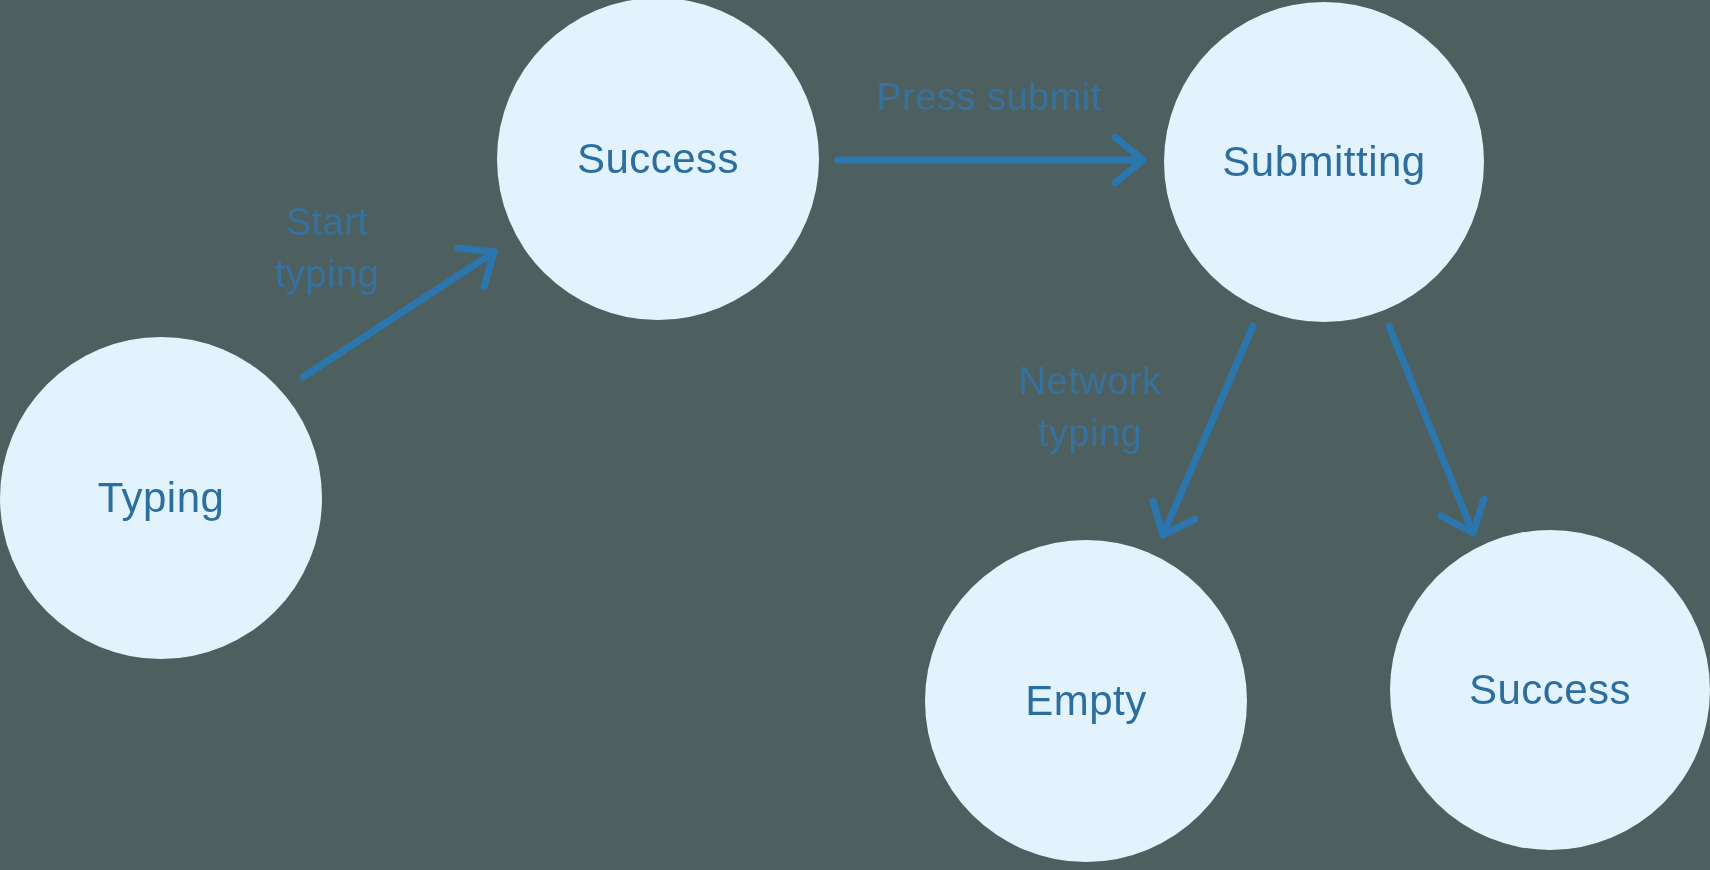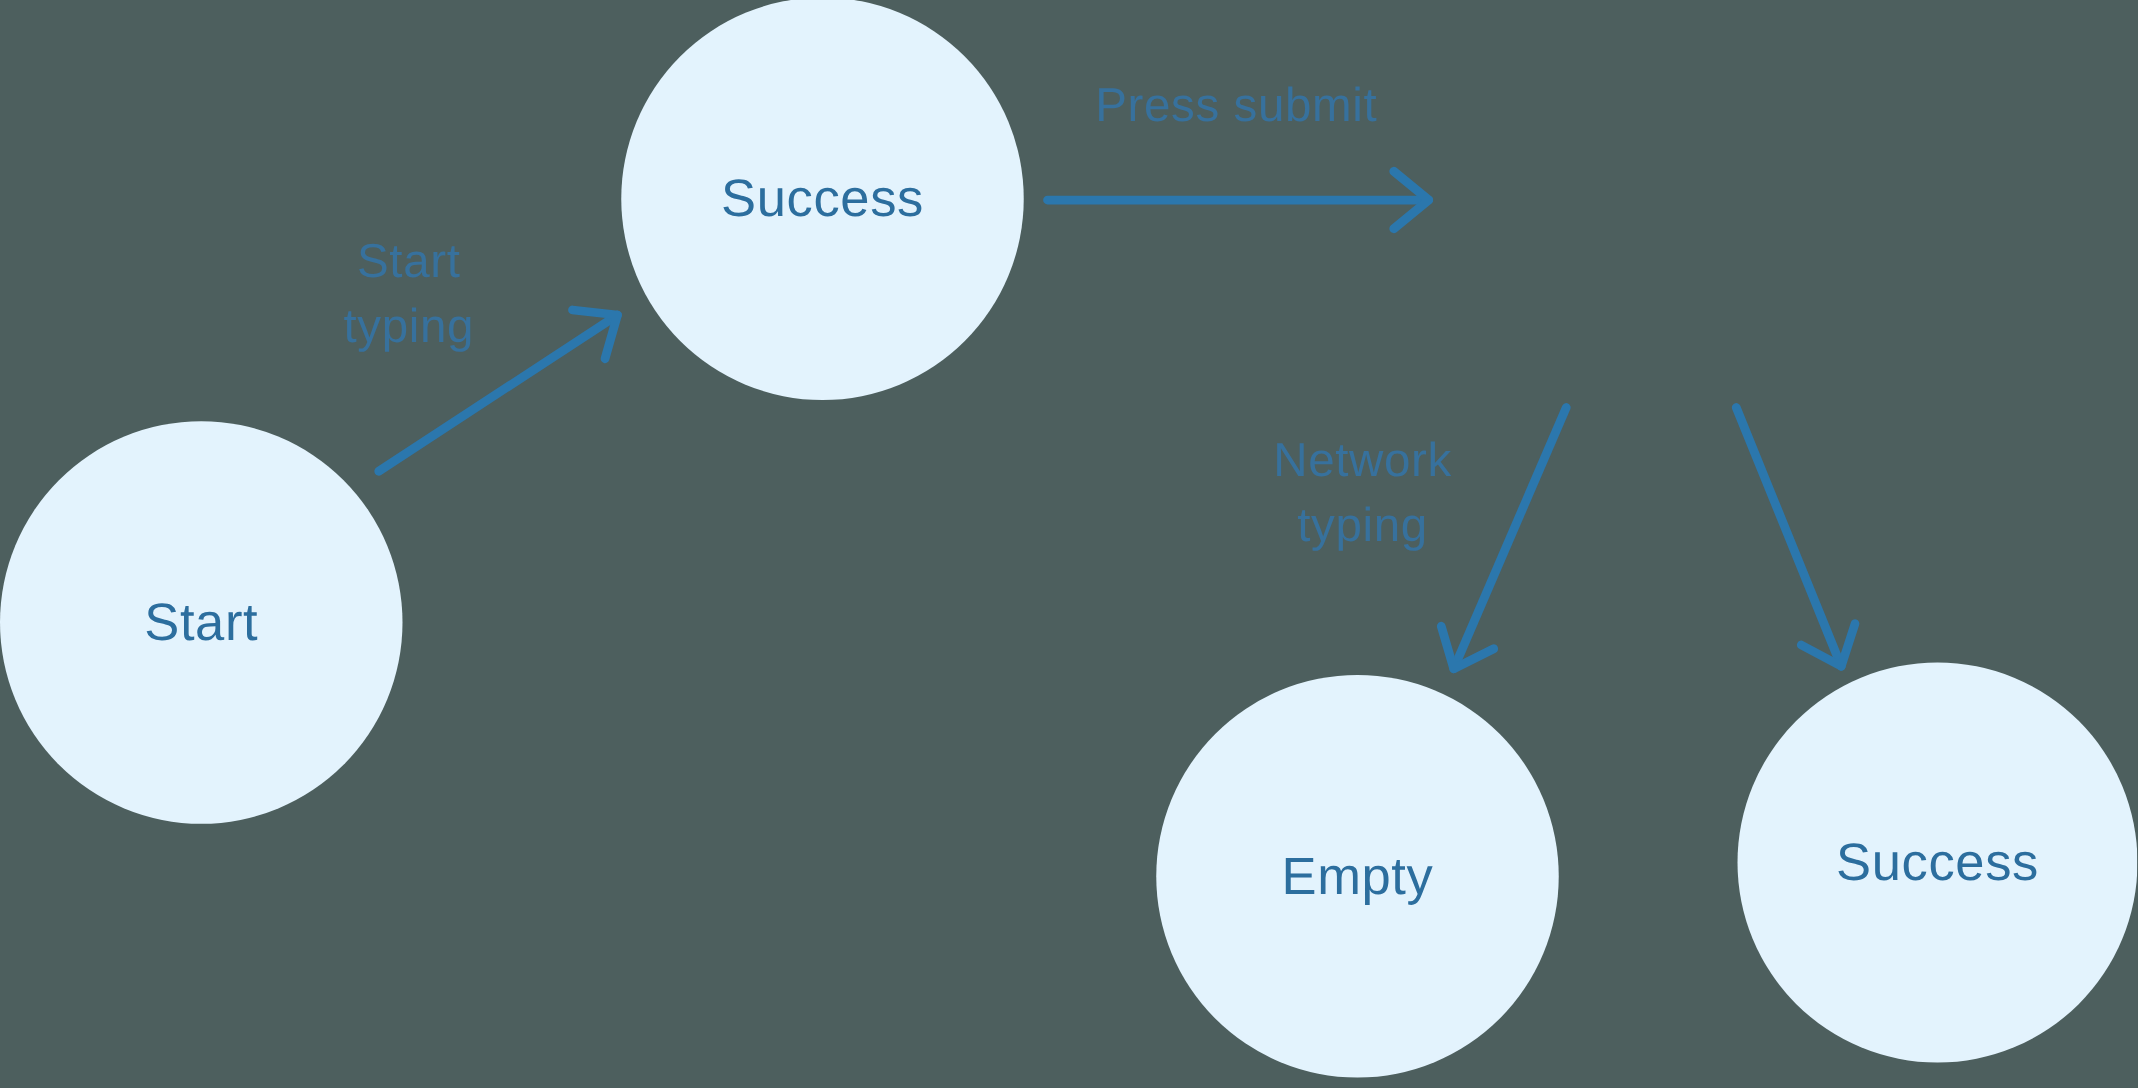--- a/index.html
+++ b/index.html
@@ -48,20 +48,21 @@
   }
   .edge-label {
     position: absolute;
     transform: translate(-50%, -50%);
     color: var(--edge-label);
     font-size: 38px;
     font-weight: 500;
     letter-spacing: 0.5px;
     line-height: 1.37;
     text-align: center;
+    margin-top: 12px;
   }
   .edge-label.nowrap { white-space: nowrap; }
 </style>
 </head>
 <body>
 
 <div class="canvas">
 
   <svg class="arrow-layer" viewBox="0 0 1710 870">
     <g>
@@ -76,27 +77,30 @@
       <line class="arrow-stroke" x1="1253" y1="326" x2="1163" y2="535"></line>
       <polyline class="arrow-stroke" points="1195,519 1163,535 1153,501"></polyline>
     </g>
     <g>
       <line class="arrow-stroke" x1="1389" y1="326" x2="1473" y2="533"></line>
       <polyline class="arrow-stroke" points="1484,499 1473,533 1441,516"></polyline>
     </g>
   </svg>
 
   <div class="node" style="left:0px; top:337px; width:322px; height:322px;">
-    <span class="node-label">Start</span>
+    <span class="node-label">Typing</span>
   </div>
 
   <div class="node" style="left:497px; top:-2px; width:322px; height:322px;">
     <span class="node-label">Success</span>
   </div>
 
+  <div class="node" style="left:1164px; top:2px; width:320px; height:320px;">
+    <span class="node-label">Submitting</span>
+  </div>
 
   <div class="node" style="left:925px; top:540px; width:322px; height:322px;">
     <span class="node-label">Empty</span>
   </div>
 
   <div class="node" style="left:1390px; top:530px; width:320px; height:320px;justify-content:center;">
     <span class="node-label">Success</span>
   </div>
 
   <div class="edge-label" style="left:327px; top:236px; width:150px;">Start typing</div>

